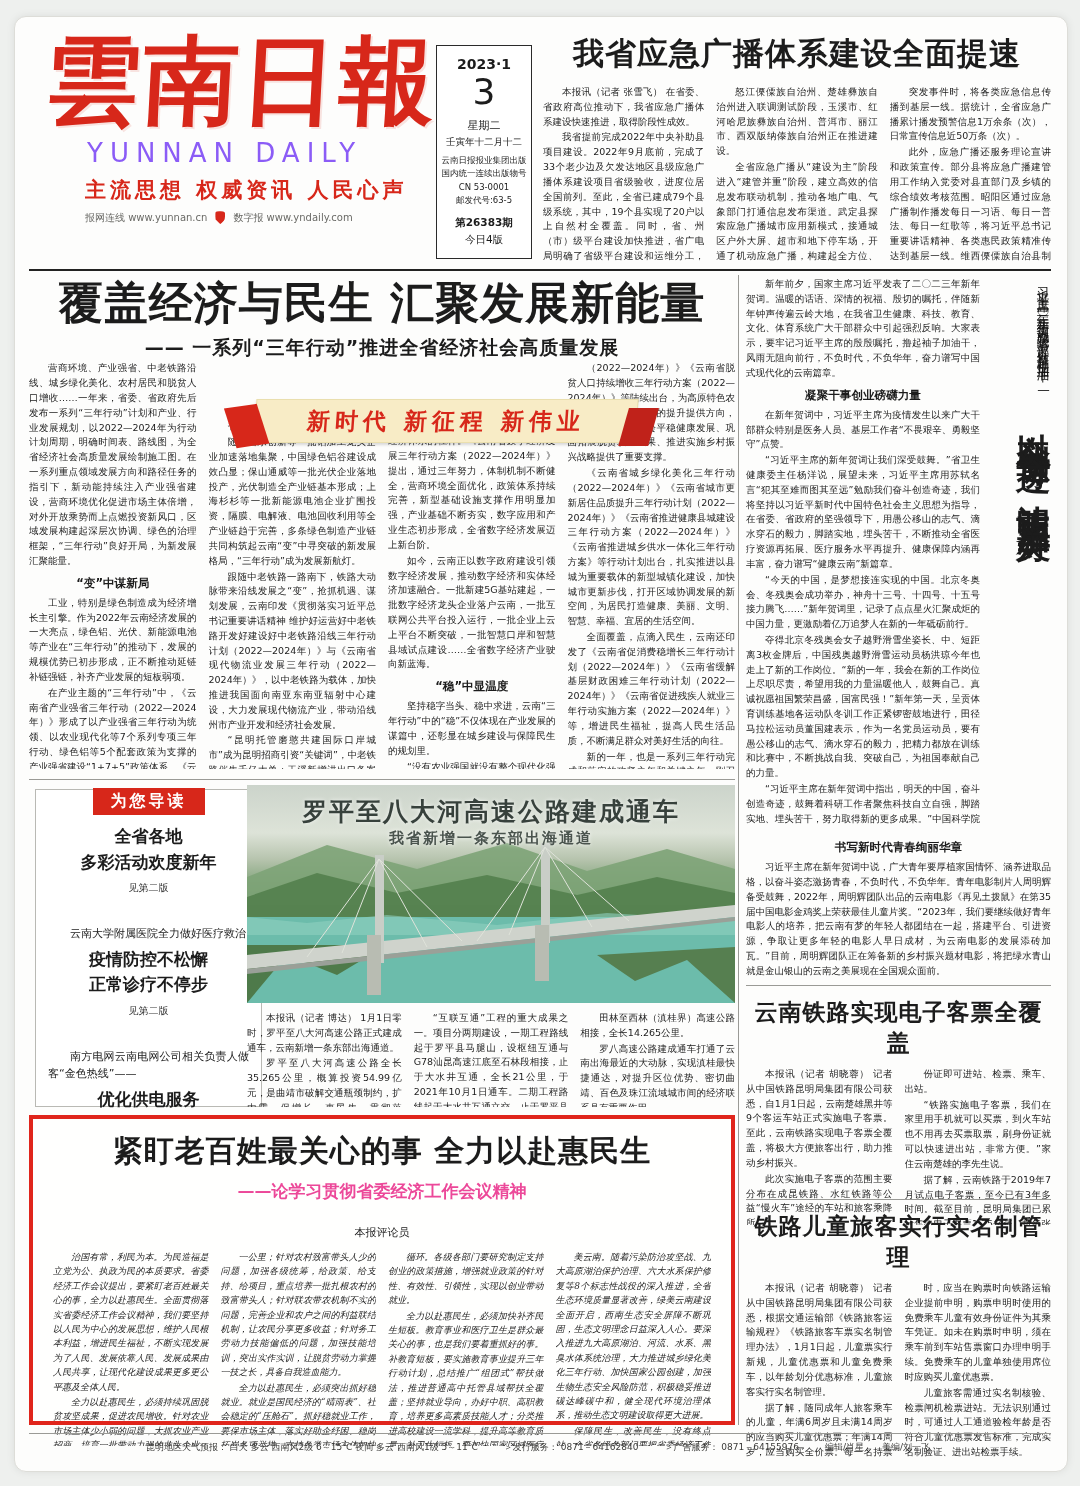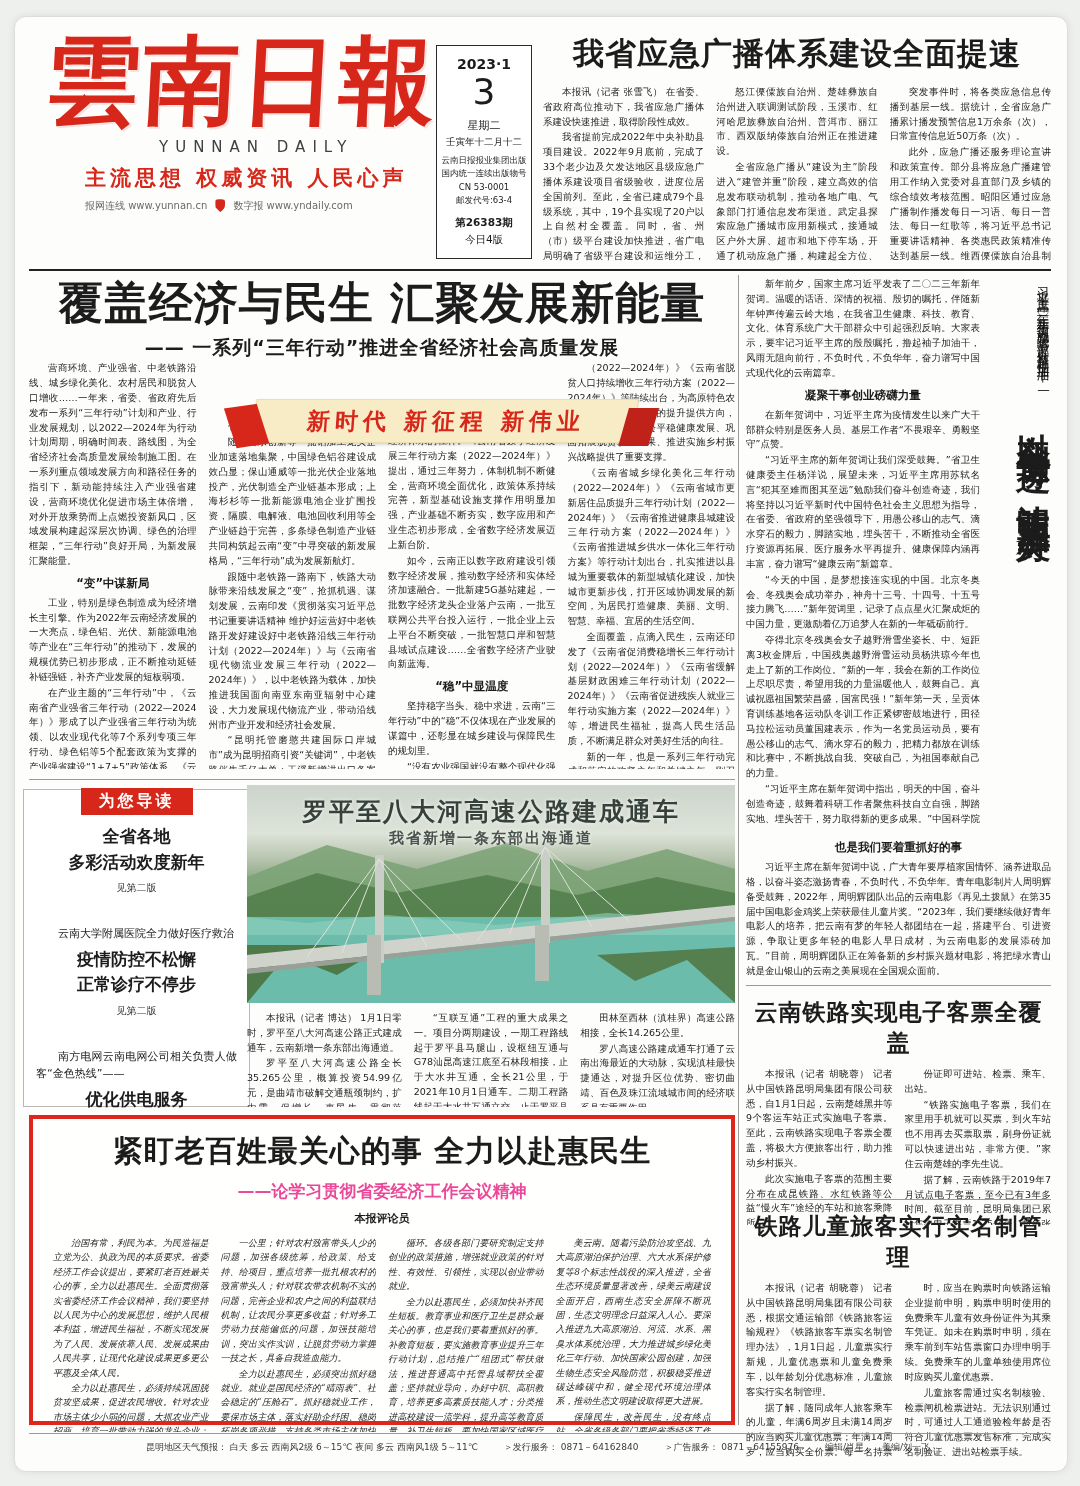--- a/index.html
+++ b/index.html
@@ -1,21 +1,21 @@
 <!DOCTYPE html>
 <html><head>
 <meta charset="utf-8">
 <style>
   html,body{margin:0;padding:0;background:#e9eae7;}
   .stage{position:relative;width:1080px;height:1486px;background:#eef0ee;font-family:"DejaVu Sans","Liberation Sans",sans-serif;color:#1c1c1c;overflow:hidden;}
   .paper{position:absolute;left:14px;top:16px;width:1052px;height:1454px;background:#fdfdfc;border:1px solid #ddddd8;border-radius:12px;box-shadow:0 0 8px rgba(0,0,0,.08);}
   .abs{position:absolute;}
   
   .brand-cn{font-family:"DejaVu Serif","Liberation Serif",serif;font-weight:bold;color:#d7271a;font-size:96px;line-height:1.05;letter-spacing:2px;transform:skewX(-3deg);text-shadow:2px 2px 0 rgba(215,39,26,.12);}
-  .brand-en{color:#404040;font-size:15px;letter-spacing:7px;margin:6px 0 0 114px;}
+  .brand-en{color:#8b5cf6;font-size:26px;letter-spacing:7px;margin:6px 0 0 42px;}
   .brand-slogan{color:#d7271a;font-weight:bold;font-size:21px;letter-spacing:4px;margin:8px 0 0 40px;}
   .brand-links{display:flex;align-items:center;gap:8px;color:#6a6a66;font-size:10px;margin:7px 0 0 40px;}
   .shield{display:inline-block;width:10px;height:13px;background:#d7271a;border-radius:5px 5px 6px 6px / 3px 3px 9px 9px;clip-path:polygon(0 0,100% 0,100% 62%,50% 100%,0 62%);}
   
   .datebox{border:1px solid #2a2a2a;text-align:center;padding:10px 4px 20px;box-sizing:border-box;background:#fff;}
   .db-ym{font-size:14px;font-weight:bold;}
   .db-d{font-size:36px;line-height:1.1;font-weight:500;}
   .db-week{font-size:11px;margin-top:6px;}
   .db-lunar{font-size:9.5px;margin-top:3px;}
   .db-small{font-size:8.5px;color:#222;margin-top:5px;line-height:1.6;}
@@ -52,21 +52,21 @@
   .g-page{font-size:10px;text-align:center;margin-top:6px;color:#333;}
   
   .photo{position:relative;width:488px;height:218px;overflow:hidden;background:linear-gradient(#ccd4cb 0%,#dde3d8 22%,#b7c4ae 34%,#7fa379 46%,#5d8a5e 58%,#6fbcae 70%,#63b2a4 100%);}
   .photo-title{position:absolute;left:0;right:0;top:10px;text-align:center;font-size:25px;font-weight:900;color:#37413c;letter-spacing:2px;text-shadow:0 0 4px rgba(255,255,255,.8);}
   .photo-sub{position:absolute;left:0;right:0;top:44px;text-align:center;font-size:15px;font-weight:bold;color:#4a544e;letter-spacing:2px;text-shadow:0 0 4px rgba(255,255,255,.9);}
   .photo-cols{margin-top:8px;height:96px;}
   
   .edbox{border:4px solid #e0251c;background:#fffffe;box-sizing:border-box;padding:12px 20px 10px;}
   .ed-title{font-size:30px;font-weight:900;text-align:center;letter-spacing:1px;}
   .ed-sub{font-size:17px;font-weight:bold;text-align:center;color:#ec4899;margin-top:8px;font-family:"DejaVu Serif","Liberation Serif",serif;}
-  .ed-by{font-size:11px;text-align:center;margin-top:8px;font-weight:bold;}
+  .ed-by{font-size:11px;text-align:center;margin-top:22px;font-weight:normal;}
   .ed-cols{margin-top:10px;height:196px;font-style:italic;}
   .ed-cols .col{font-size:9px;font-family:"DejaVu Serif","Liberation Serif",serif;line-height:1.6;}
   
   .rail-title{font-size:23px;font-weight:900;text-align:center;letter-spacing:1px;margin:4px 0 8px;}
   .rule{background:#9a9a96;}
   .footer{display:flex;justify-content:center;gap:26px;font-size:9px;color:#3a3a38;}
 </style>
 </head>
 <body>
 
@@ -86,21 +86,21 @@
 
     <div class="abs datebox" style="left:421px;top:28px;width:96px;height:214px;">
       <div class="db-ym">2023·1</div>
       <div class="db-d">3</div>
       <div class="db-week">星期二</div>
       <div class="db-lunar">壬寅年十二月十二</div>
       <div class="db-small">
         <div>云南日报报业集团出版</div>
         <div>国内统一连续出版物号</div>
         <div>CN 53-0001</div>
-        <div>邮发代号:63-4</div>
+        <div>邮发代号:63-5</div>
       </div>
       <div class="db-issue">第26383期</div>
       <div class="db-pages">今日4版</div>
     </div>
 
     <div class="abs" style="left:528px;top:14px;width:508px;height:232px;">
       <div class="top-title">我省应急广播体系建设全面提速</div>
       <div class="cols" style="height:178px;">
         <div class="col">
             <div class="tx-p">本报讯（记者 张雪飞） 在省委、省政府高位推动下，我省应急广播体系建设快速推进，取得阶段性成效。</div>
@@ -165,26 +165,26 @@
             <div class="tx-p">“今天的中国，是梦想接连实现的中国。北京冬奥会、冬残奥会成功举办，神舟十三号、十四号、十五号接力腾飞……”新年贺词里，记录了点点星火汇聚成炬的中国力量，更激励着亿万追梦人在新的一年砥砺前行。</div>
             <div class="tx-p">夺得北京冬残奥会女子越野滑雪坐姿长、中、短距离3枚金牌后，中国残奥越野滑雪运动员杨洪琼今年也走上了新的工作岗位。“新的一年，我会在新的工作岗位上尽职尽责，希望用我的力量温暖他人，鼓舞自己。真诚祝愿祖国繁荣昌盛，国富民强！”新年第一天，呈贡体育训练基地各运动队冬训工作正紧锣密鼓地进行，田径马拉松运动员董国建表示，作为一名党员运动员，要有愚公移山的志气、滴水穿石的毅力，把精力都放在训练和比赛中，不断挑战自我、突破自己，为祖国奉献自己的力量。</div>
             <div class="tx-p">“习近平主席在新年贺词中指出，明天的中国，奋斗创造奇迹，鼓舞着科研工作者聚焦科技自立自强，脚踏实地、埋头苦干，努力取得新的更多成果。”中国科学院昆明植物研究所所长孙航表示，2022年，研究所紧紧围绕履行国家战略科技力量主力军的使命职责，进一步增强了自身科技创新竞争力。新的一年里，研究所全体科研工作者将加快改革创新步伐，提升科研工作水平，推进人才队伍建设，为我国建设世界科技强国、实现高质量发展贡献力量。</div>
           </div>
         <div class="ra-vert">
           <span class="ra-kicker">习近平主席二〇二三年新年贺词激励我省干部群众撸起袖子加油干——</span>
           <span class="ra-headline">以奋斗创造奇迹 让明天更加美好</span>
         </div>
       </div>
       <div class="ra-bottom">
-          <div class="tx-h">也是我们要着重抓好的事</div>
+          <div class="tx-h">书写新时代青春绚丽华章</div>
           <div class="tx-p">习近平主席在新年贺词中说，广大青年要厚植家国情怀、涵养进取品格，以奋斗姿态激扬青春，不负时代，不负华年。青年电影制片人周明辉备受鼓舞，2022年，周明辉团队出品的云南电影《再见土拨鼠》在第35届中国电影金鸡奖上荣获最佳儿童片奖。“2023年，我们要继续做好青年电影人的培养，把云南有梦的年轻人都团结在一起，搭建平台、引进资源，争取让更多年轻的电影人早日成材，为云南电影的发展添砖加瓦。”目前，周明辉团队正在筹备新的乡村振兴题材电影，将把绿水青山就是金山银山的云南之美展现在全国观众面前。</div>
         </div>
     </div>
 
-    <div class="abs guide" style="left:8px;top:772px;width:227px;height:318px;">
+    <div class="abs guide" style="left:20px;top:772px;width:227px;height:318px;">
       <div class="guide-tab">为您导读</div>
       <div class="g-item">
         <div class="g-title">全省各地
 多彩活动欢度新年</div>
         <div class="g-page">见第二版</div>
       </div>
       <div class="g-item" style="margin-top:30px;">
         <div class="g-kicker">云南大学附属医院全力做好医疗救治</div>
         <div class="g-title">疫情防控不松懈
 正常诊疗不停步</div>

